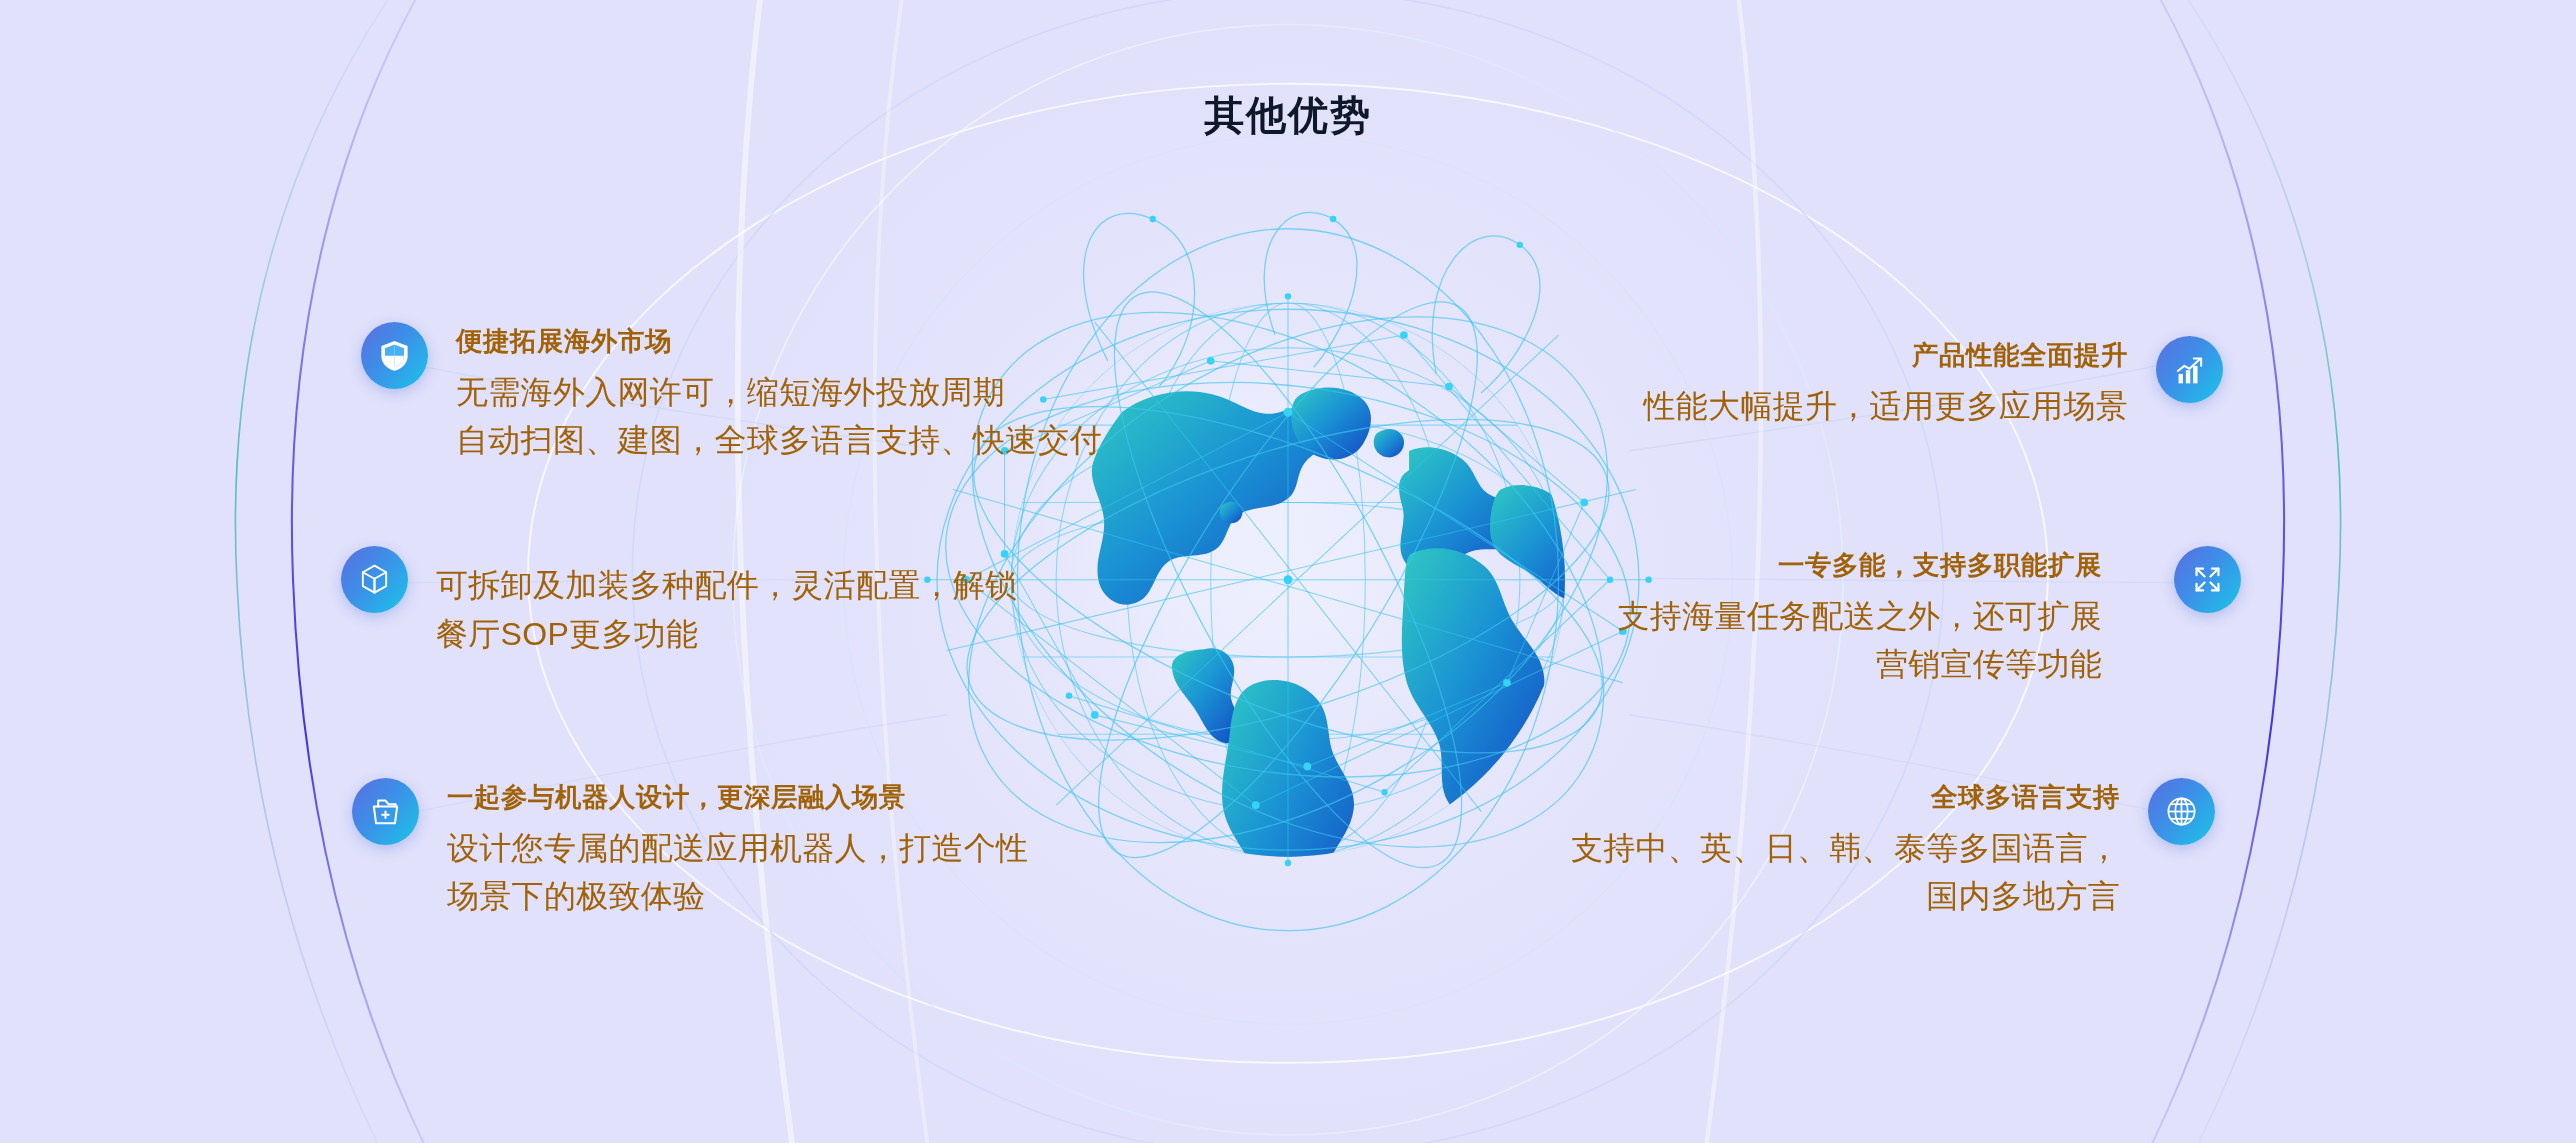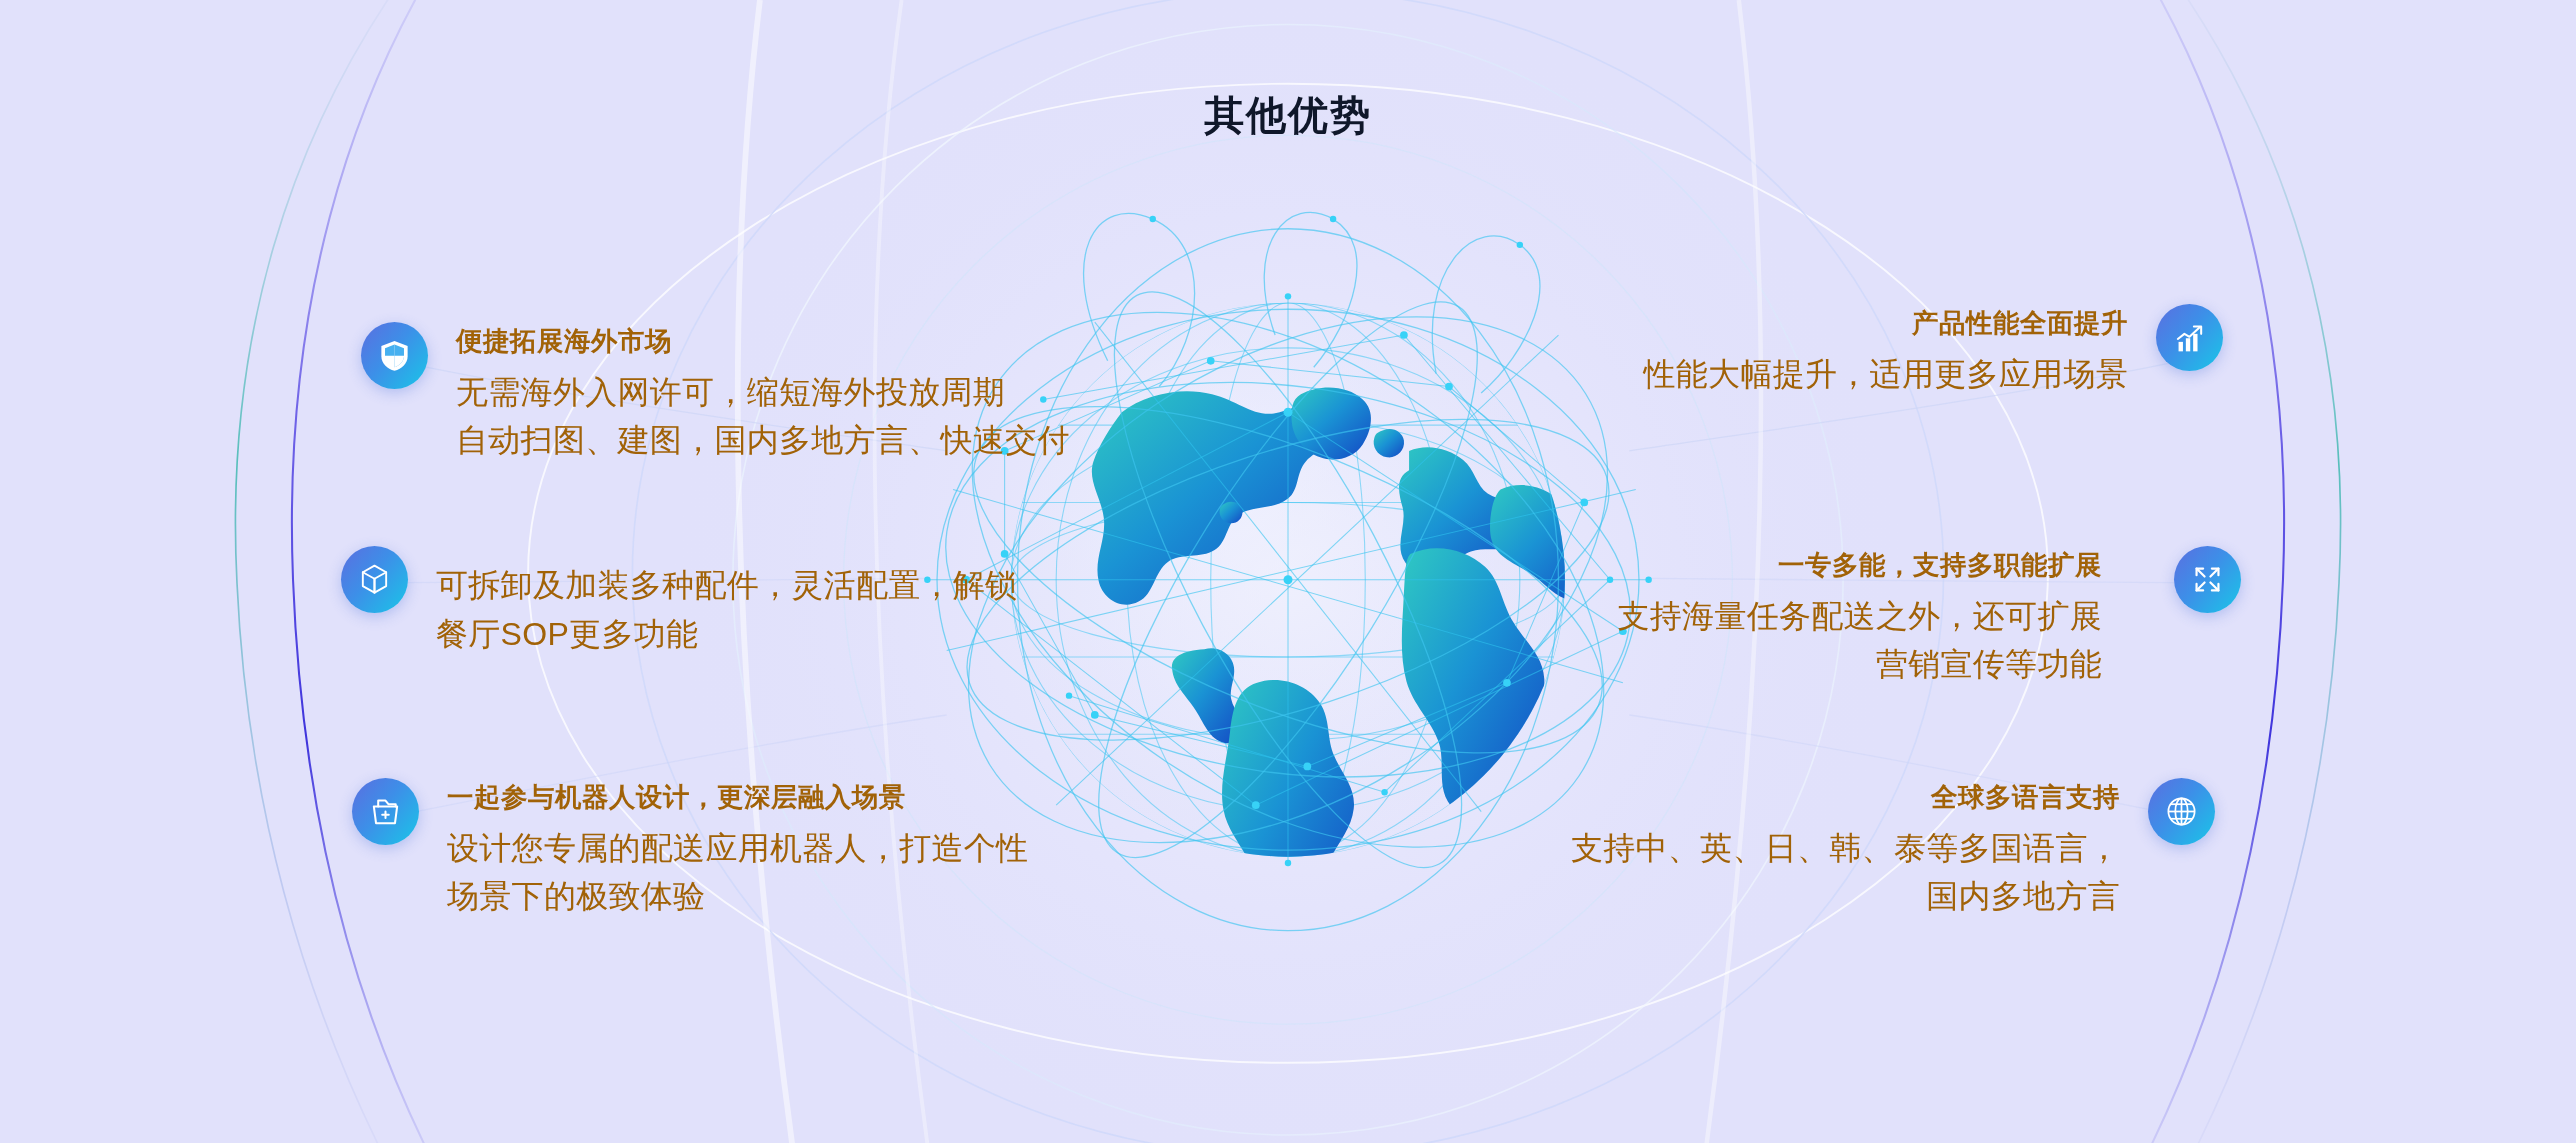--- a/index.html
+++ b/index.html
@@ -67,21 +67,21 @@
     letter-spacing:0.3px;
     white-space:nowrap;
   }
   .fbody { margin-top:11.6px; }
 
   
   #feat-0 { left:361px;  top:322px; }
   #feat-1 { left:341px;  top:546px; }
   #feat-2 { left:352px;  top:778px; }
 
-  #feat-3 { right:353px; top:304px; }
+  #feat-3 { right:353px; top:336px; }
   #feat-4 { right:335px; top:546px;gap:44px; }
   #feat-5 { right:361px; top:778px; }
 </style>
 </head>
 <body style="background: rgb(225, 225, 251);">
 
 <div id="stage">
 
   <svg class="bg-svg" viewBox="0 0 4000 1776" preserveAspectRatio="none">
     <defs>
@@ -266,21 +266,21 @@
         <path d="M24 4 L42 11 V25 C42 35 34 42 24 45 C14 42 6 35 6 25 V11 Z" fill="#ffffff"></path>
         <path d="M24 9 L37 14 V25 C37 32 31 37.5 24 40 Z" fill="#46b0f0"></path>
         <path d="M24 24.5 H37 V25 C37 32 31 37.5 24 40 Z" fill="#ffffff"></path>
         <path d="M11 14 L24 9 V24.5 H11 Z" fill="#46b0f0"></path>
       </svg>
     </div>
     <div class="ftext">
       <div class="fhead">便捷拓展海外市场</div>
       <div class="fbody">
         <div class="fline">无需海外入网许可，缩短海外投放周期</div>
-        <div class="fline">自动扫图、建图，国内多地方言、快速交付</div>
+        <div class="fline">自动扫图、建图，全球多语言支持、快速交付</div>
       </div>
     </div>
   </div>
 
   <div class="feature left" id="feat-1">
     <div class="badge">
       <svg viewBox="0 0 48 48" aria-hidden="true" fill="none" stroke="#ffffff" stroke-width="2.6" stroke-linejoin="round" stroke-linecap="round">
         <path d="M24 5 L40 14 L24 23 L8 14 Z"></path>
         <path d="M8 14 V33 L24 42 V23"></path>
         <path d="M40 14 V33 L24 42"></path>

